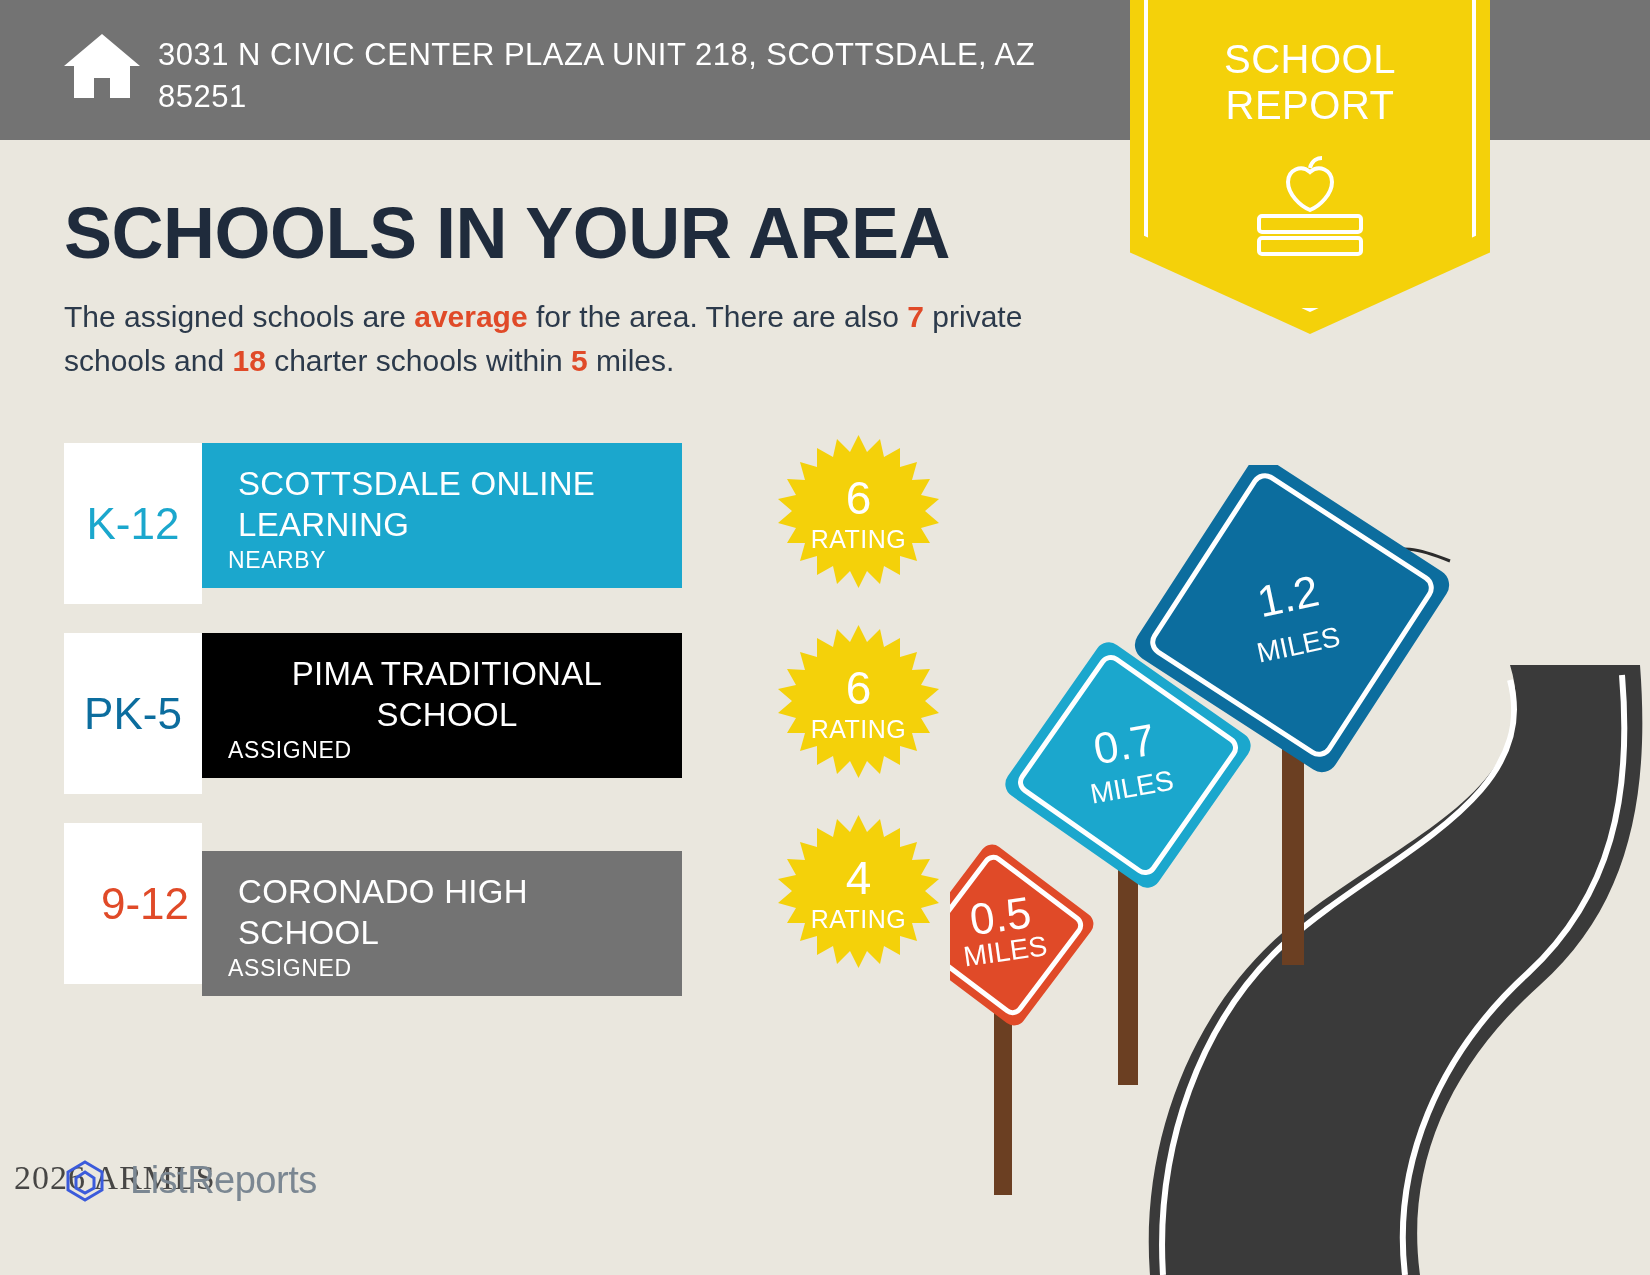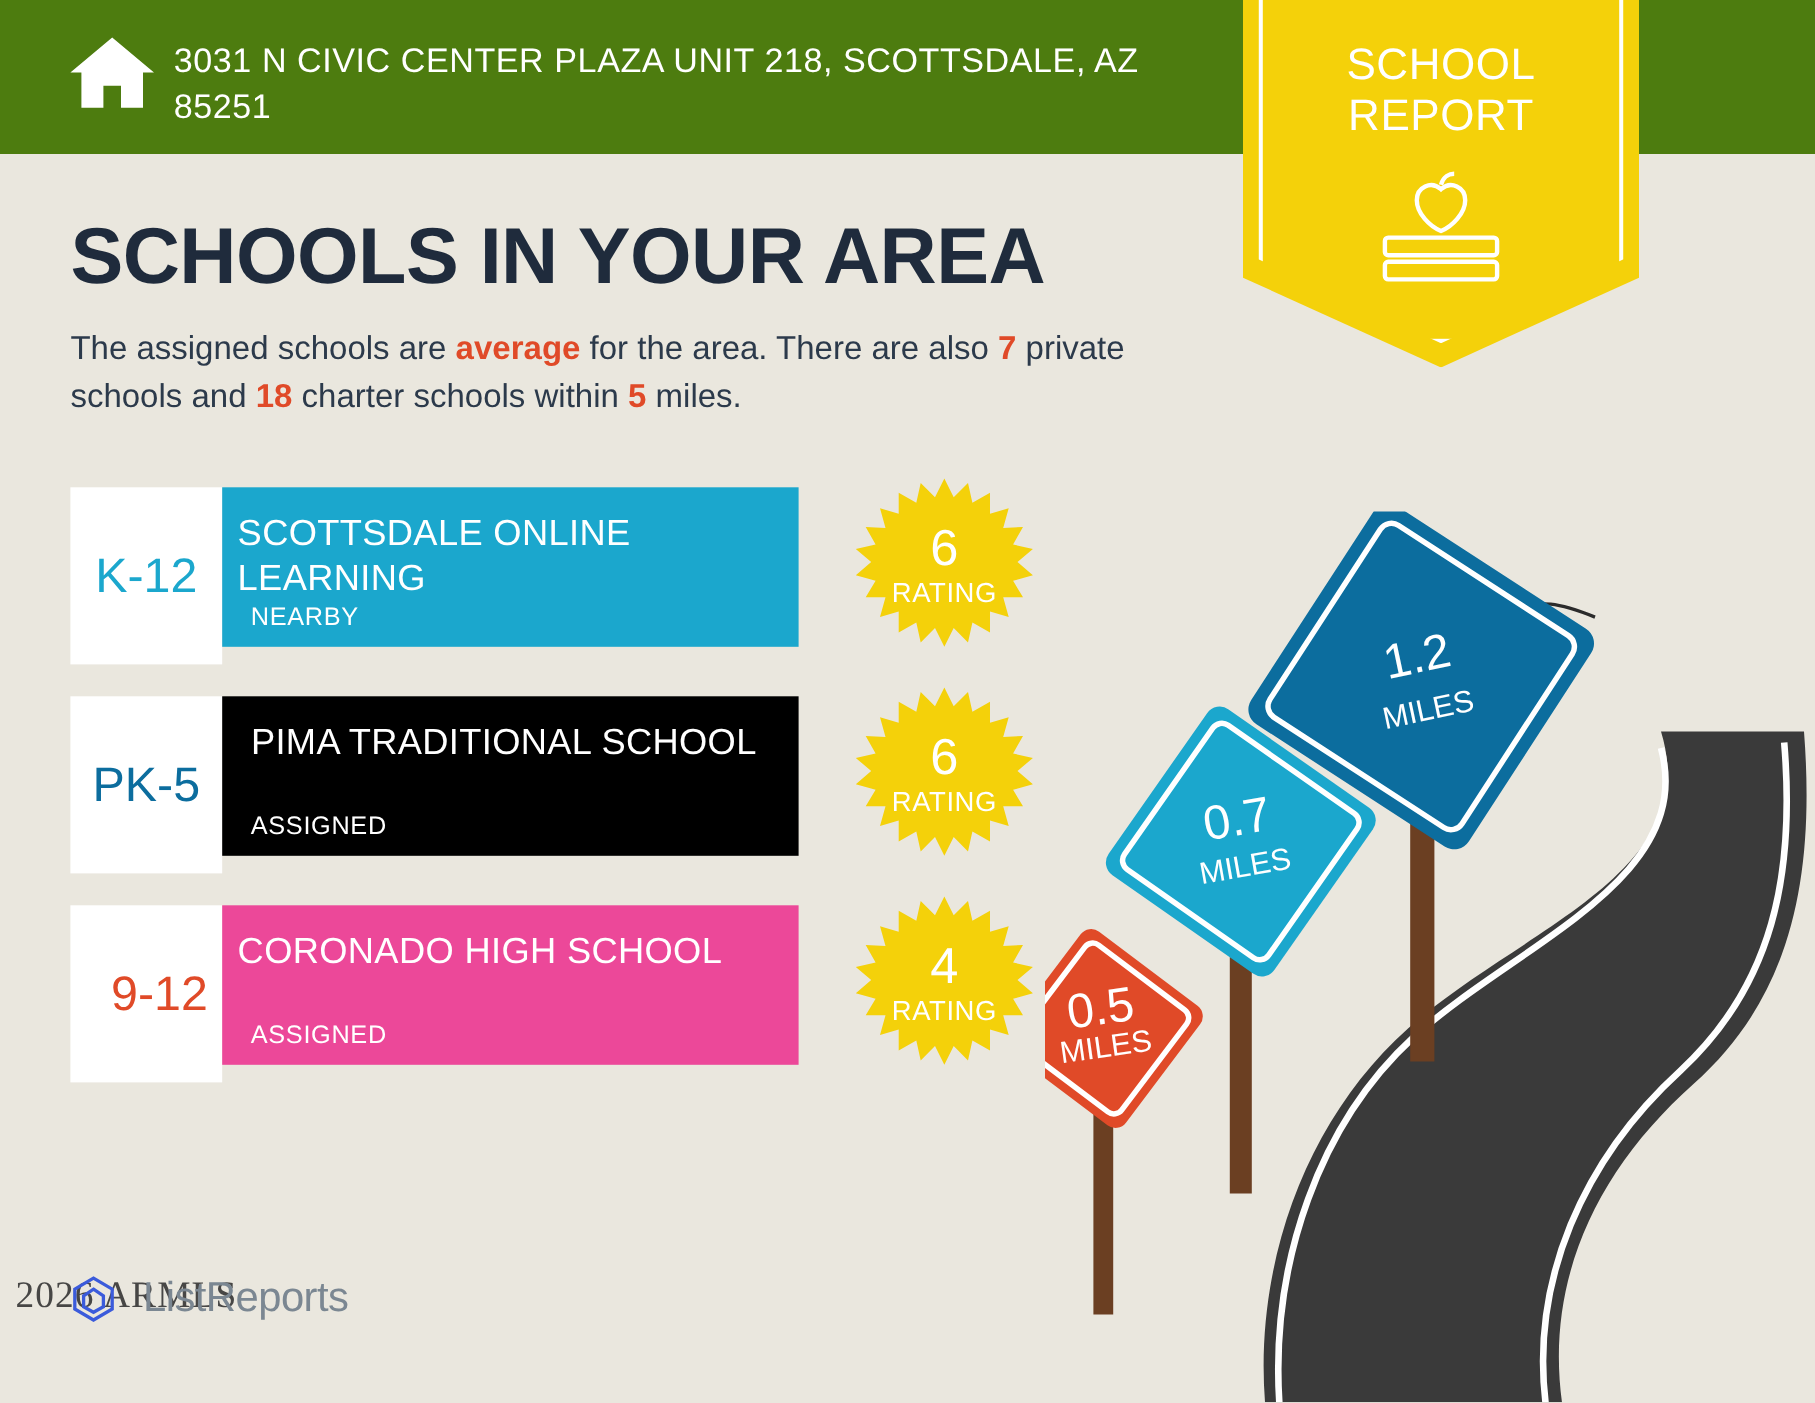--- a/index.html
+++ b/index.html
@@ -13,21 +13,21 @@
     position: relative;
     width: 1650px; height: 1275px;
     background: #eae7de;
     overflow: hidden;
   }
 
   
   .header-bar {
     position: absolute; top: 0; left: 0;
     width: 1650px; height: 140px;
-    background: #4d7c0f;
+    background: #737373;
   }
   .home-icon {
     position: absolute; left: 62px; top: 30px;
     width: 80px; height: 72px;
   }
   .address {
     position: absolute; left: 158px; top: 34px;
     width: 900px;
     color: #ffffff;
     font-size: 31px;
@@ -94,22 +94,22 @@
   .grade-box {
     position: absolute; left: 0; top: 0;
     width: 138px; height: 161px;
     background: #ffffff;
     display: flex; align-items: center; justify-content: center;
     font-size: 44px;
     font-weight: 400;
   }
   .name-box {
     position: absolute; left: 138px; top: 0;
-    width: 524px; height: 145px;
-    padding: 20px 26px 0 14px;
+    width: 480px; height: 145px;
+    padding: 20px 26px 0 36px;
     color: #ffffff;
   }
   .school-name {
     font-size: 33px;
     line-height: 1.25;
     letter-spacing: 0.3px;
   }
   .school-sub {
     position: absolute; left: 26px; bottom: 14px;
     font-size: 23px;
@@ -228,21 +228,21 @@
         <svg class="starwrap" viewBox="0 0 165 165">
           <polygon points="82.5,2 91,19 104,6 108,24 124,15 124,34 141,29 136,47 154,46 145,62 163,66 149,78 163,90 145,95 154,110 136,110 141,128 124,123 124,142 108,133 104,151 91,138 82.5,155 74,138 61,151 57,133 41,142 41,123 24,128 29,110 11,110 20,95 2,90 16,78 2,66 20,62 11,46 29,47 24,29 41,34 41,15 57,24 61,6 74,19" fill="#f4d10a"></polygon>
         </svg>
         <div class="rating-value">6</div>
         <div class="rating-label">RATING</div>
       </div>
     </div>
 
     <div class="school-row">
       <div class="grade-box" id="grade2" style="color: rgb(224, 74, 40); padding-left: 24px;">9-12</div>
-      <div class="name-box" id="namebox2" style="background: #ec4899;">
+      <div class="name-box" id="namebox2" style="background: #737373; margin-top: 28px;">
         <div class="school-name">CORONADO HIGH SCHOOL</div>
         <div class="school-sub">ASSIGNED</div>
       </div>
       <div class="rating-star">
         <svg class="starwrap" viewBox="0 0 165 165">
           <polygon points="82.5,2 91,19 104,6 108,24 124,15 124,34 141,29 136,47 154,46 145,62 163,66 149,78 163,90 145,95 154,110 136,110 141,128 124,123 124,142 108,133 104,151 91,138 82.5,155 74,138 61,151 57,133 41,142 41,123 24,128 29,110 11,110 20,95 2,90 16,78 2,66 20,62 11,46 29,47 24,29 41,34 41,15 57,24 61,6 74,19" fill="#f4d10a"></polygon>
         </svg>
         <div class="rating-value">4</div>
         <div class="rating-label">RATING</div>
       </div>

